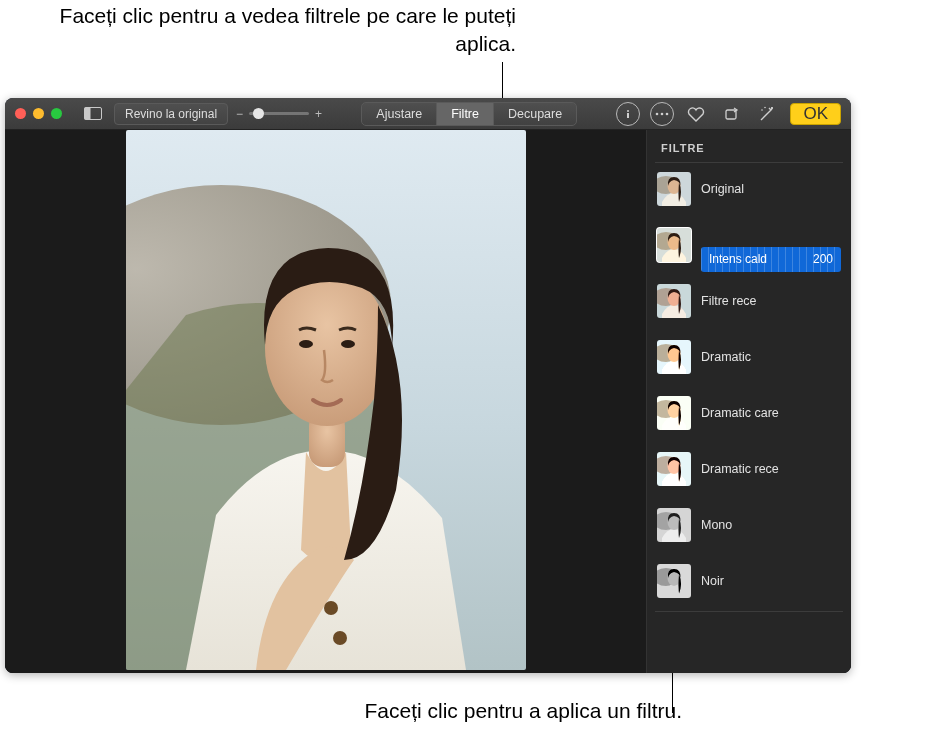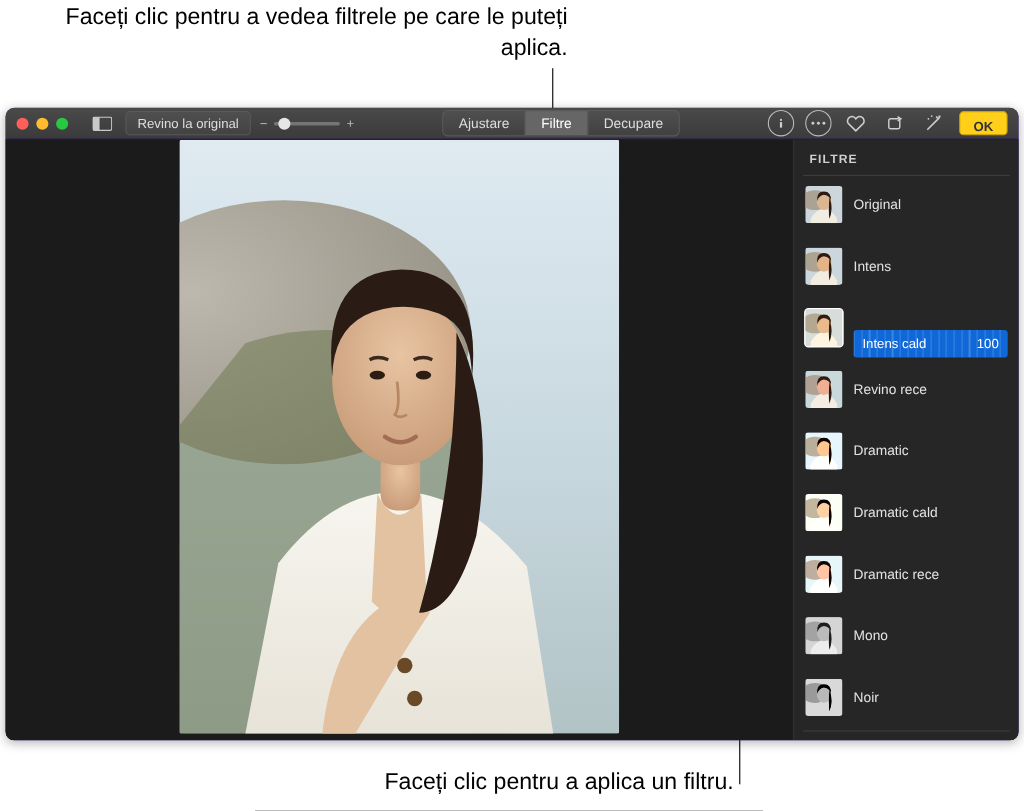--- a/index.html
+++ b/index.html
@@ -14,34 +14,34 @@
 
   
   .callout {
     position: absolute;
     font-size: 21px;
     color: #000;
     line-height: 1.35;
     text-align: right;
   }
   .callout-top { top: 2px; left: 26px; width: 490px; }
-  .callout-bottom { bottom: 12px; right: 264px; text-align: right; }
+  .callout-bottom { bottom: 12px; right: 249px; text-align: right; }
   .callout-line {
     position: absolute;
     background: #000;
   }
 
   
   .window {
     position: absolute;
     top: 98px;
     left: 5px;
-    width: 921px;
+    width: 846px;
     height: 575px;
-    background: #4c1d95;
+    background: #0f172a;
     border-radius: 8px;
     overflow: hidden;
     box-shadow: 0 2px 10px rgba(0,0,0,0.3);
     display: flex;
     flex-direction: column;
   }
 
   
   .toolbar {
     height: 32px;
@@ -98,22 +98,22 @@
     display:flex; align-items:center; justify-content:center;
     color:#cfcfcf; font-size:13px;
   }
   .tb-right { display:flex; gap:10px; align-items:center; }
   .tb-heart {
     width:24px; height:24px; display:flex; align-items:center; justify-content:center;
     color:#cfcfcf;
   }
   .ok-btn {
     height:22px; padding:0 12px; background:#ffcf1a; border:1px solid #caa300;
-    border-radius:4px; font-weight:700; font-size:12px; color:#333;
-    display:flex; align-items:flex-end;
+    border-radius:4px; font-weight:400; font-size:17px; color:#333;
+    display:flex; align-items:center;
   }
 
   
   .main {
     flex:1; display:flex; background:#1b1b1b;
   }
   .canvas {
     flex:1; display:flex; align-items:flex-start; justify-content:center;
     background:#1b1b1b; padding:0;
   }
@@ -344,53 +344,47 @@
 
     <div class="panel">
       <div class="panel-title">FILTRE</div>
       <div class="filter-list" id="filter-list">
           <div class="filter-item">
             <div class="thumb"><svg class="mini" style="filter:none">
                 <use href="#mini-portrait"></use>
               </svg></div>
             <span class="filter-label">Original</span>
           </div>
-          <div class="filter-item">
-            <div class="thumb"><svg class="mini" style="filter:saturate(1.25)">
-                <use href="#mini-portrait"></use>
-              </svg></div>
-            <span class="filter-label">Intens</span>
-          </div>
           <div class="filter-item selected">
             <div class="thumb"><svg class="mini" style="filter:saturate(1.35) sepia(0.15)">
                 <use href="#mini-portrait"></use>
               </svg></div>
             <div class="slider-pill">
               <div class="ticks"></div>
               <span class="name">Intens cald</span>
-              <span class="val">100</span>
+              <span class="val">200</span>
             </div>
           </div>
           <div class="filter-item">
             <div class="thumb"><svg class="mini" style="filter:saturate(1.25) hue-rotate(-14deg)">
                 <use href="#mini-portrait"></use>
               </svg></div>
-            <span class="filter-label">Revino rece</span>
+            <span class="filter-label">Filtre rece</span>
           </div>
           <div class="filter-item">
             <div class="thumb"><svg class="mini" style="filter:contrast(1.35) saturate(1.15)">
                 <use href="#mini-portrait"></use>
               </svg></div>
             <span class="filter-label">Dramatic</span>
           </div>
           <div class="filter-item">
             <div class="thumb"><svg class="mini" style="filter:contrast(1.35) sepia(0.2)">
                 <use href="#mini-portrait"></use>
               </svg></div>
-            <span class="filter-label">Dramatic cald</span>
+            <span class="filter-label">Dramatic care</span>
           </div>
           <div class="filter-item">
             <div class="thumb"><svg class="mini" style="filter:contrast(1.35) hue-rotate(-14deg)">
                 <use href="#mini-portrait"></use>
               </svg></div>
             <span class="filter-label">Dramatic rece</span>
           </div>
           <div class="filter-item">
             <div class="thumb"><svg class="mini" style="filter:grayscale(1)">
                 <use href="#mini-portrait"></use>

